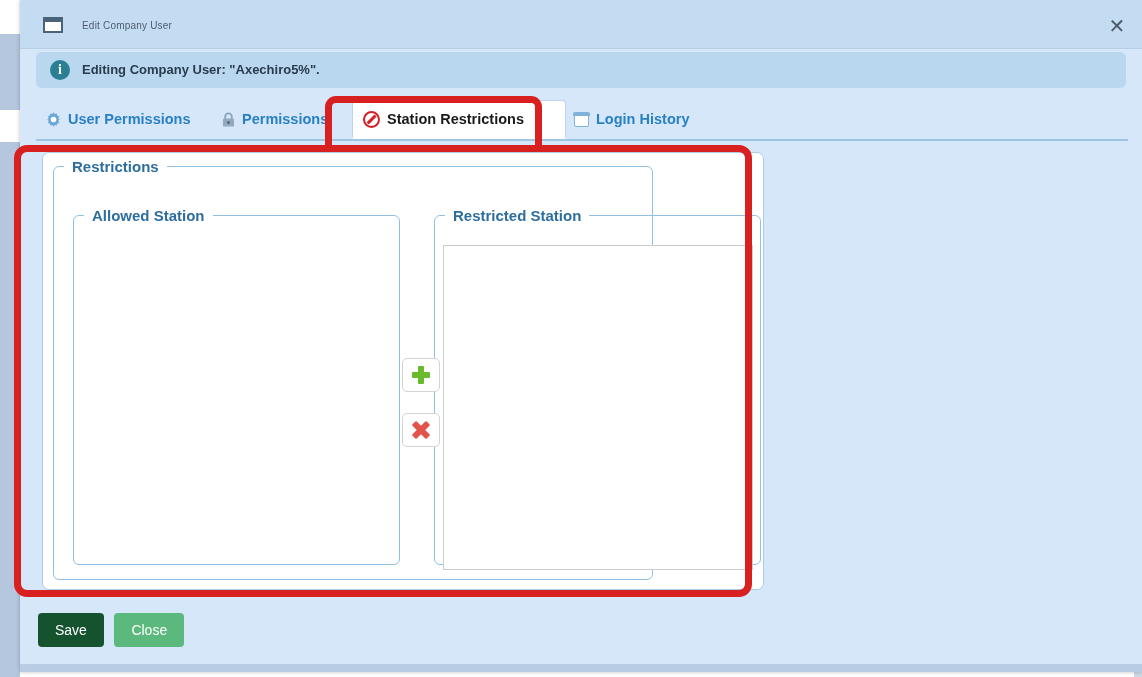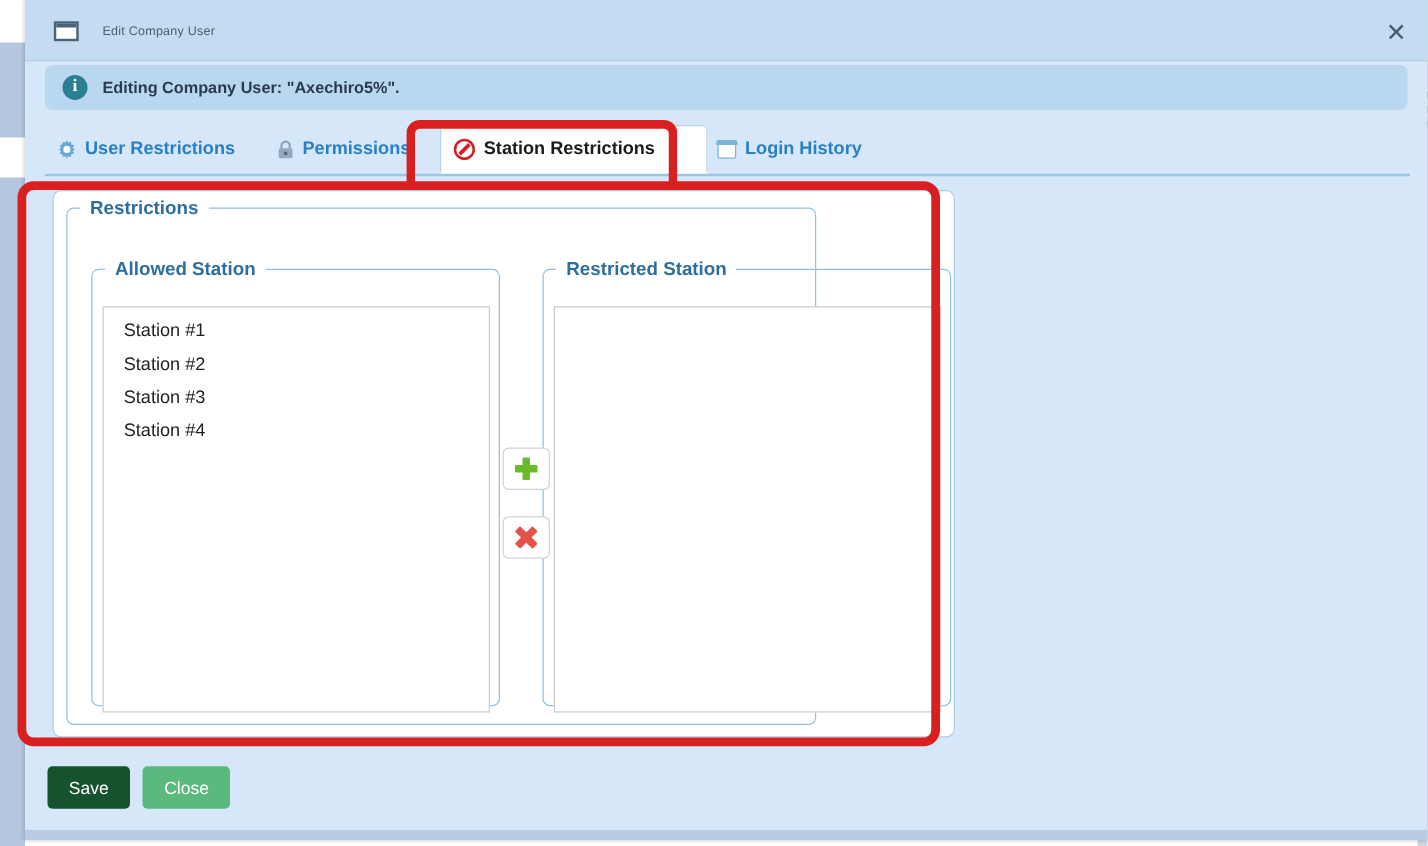--- a/index.html
+++ b/index.html
@@ -401,21 +401,21 @@
   </div>
 
   <div id="tabs">
       <div class="tab" style="left: 0px; width: 160px;">
         <span class="ic-gear">
           <svg width="15" height="15" viewBox="0 0 16 16">
             <path fill="#6aa8d8" d="M8 0l1.1 2.1 2.3-.6.5 2.3 2.3.6L13 6.4 14.6 8 13 9.6l1.2 2-2.3.6-.5 2.3-2.3-.6L8 16l-1.1-2.1-2.3.6-.5-2.3-2.3-.6L3 9.6 1.4 8 3 6.4 1.8 4.4l2.3-.6.5-2.3 2.3.6z"></path>
             <circle cx="8" cy="8" r="3" fill="#ffffff"></circle>
           </svg>
         </span>
-        <span class="tlabel">User Restrictions</span>
+        <span class="tlabel">User Permissions</span>
       </div>
       <div class="tab" style="left: 176px; width: 138px;">
         <span class="ic-lock"><svg width="13" height="15" viewBox="0 0 13 15">
             <path d="M3.2 7V4.6a3.3 3.3 0 016.6 0V7" fill="none" stroke="#8aa5bb" stroke-width="1.8"></path>
             <rect x="1" y="6.6" width="11" height="8" rx="1.2" fill="#94a9bd"></rect>
             <circle cx="6.5" cy="10.6" r="1.5" fill="#53677a"></circle>
           </svg></span>
         <span class="tlabel">Permissions</span>
       </div>
       <div class="tab active" style="left: 316px; width: 214px;">
@@ -428,26 +428,20 @@
       </div>
     </div>
 
   <div id="content-panel">
 
     <fieldset class="group" id="fs-restrictions">
       <legend>Restrictions</legend>
 
       <fieldset class="group" id="fs-allowed">
         <legend>Allowed Station</legend>
-        <div class="listbox" id="allowed-listbox">
-            <div class="list-item">Station #1</div>
-            <div class="list-item">Station #2</div>
-            <div class="list-item">Station #3</div>
-            <div class="list-item">Station #4</div>
-          </div>
       </fieldset>
 
       <fieldset class="group" id="fs-restricted">
         <legend>Restricted Station</legend>
         <div class="listbox" id="restricted-listbox"></div>
       </fieldset>
 
       <div id="transfer-buttons">
         <div class="xfer-btn">
           <span class="plus-glyph"></span>

